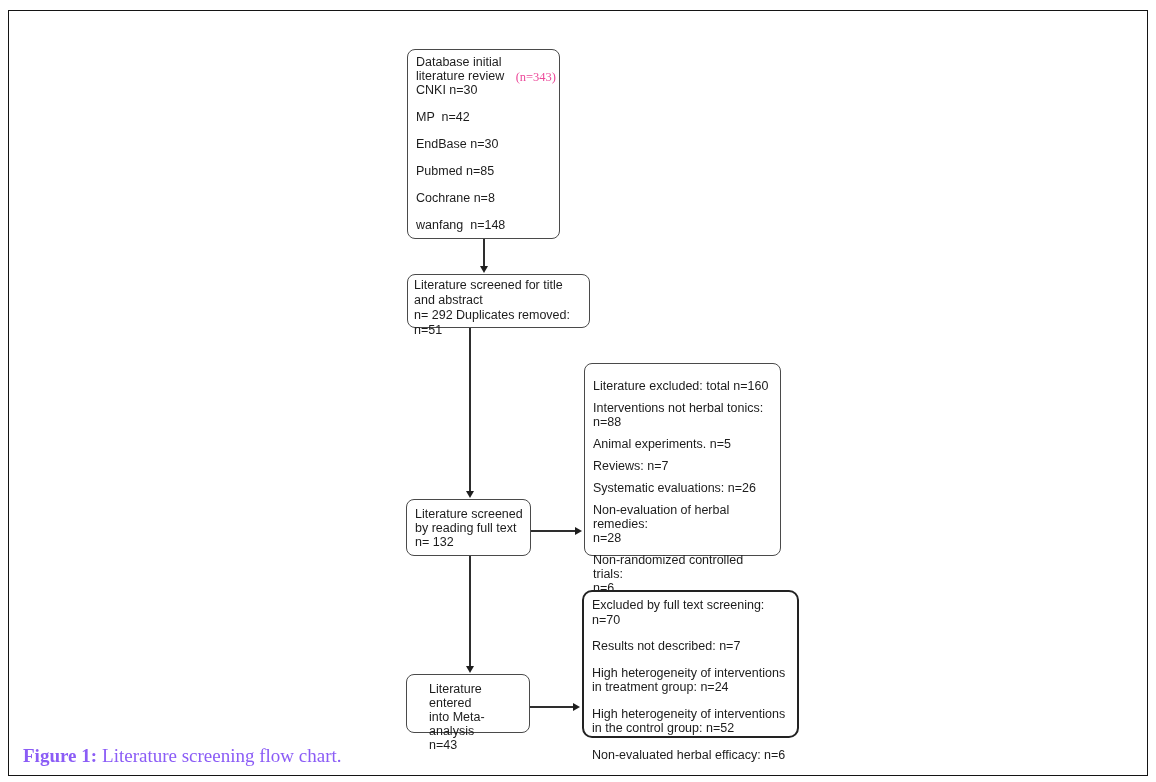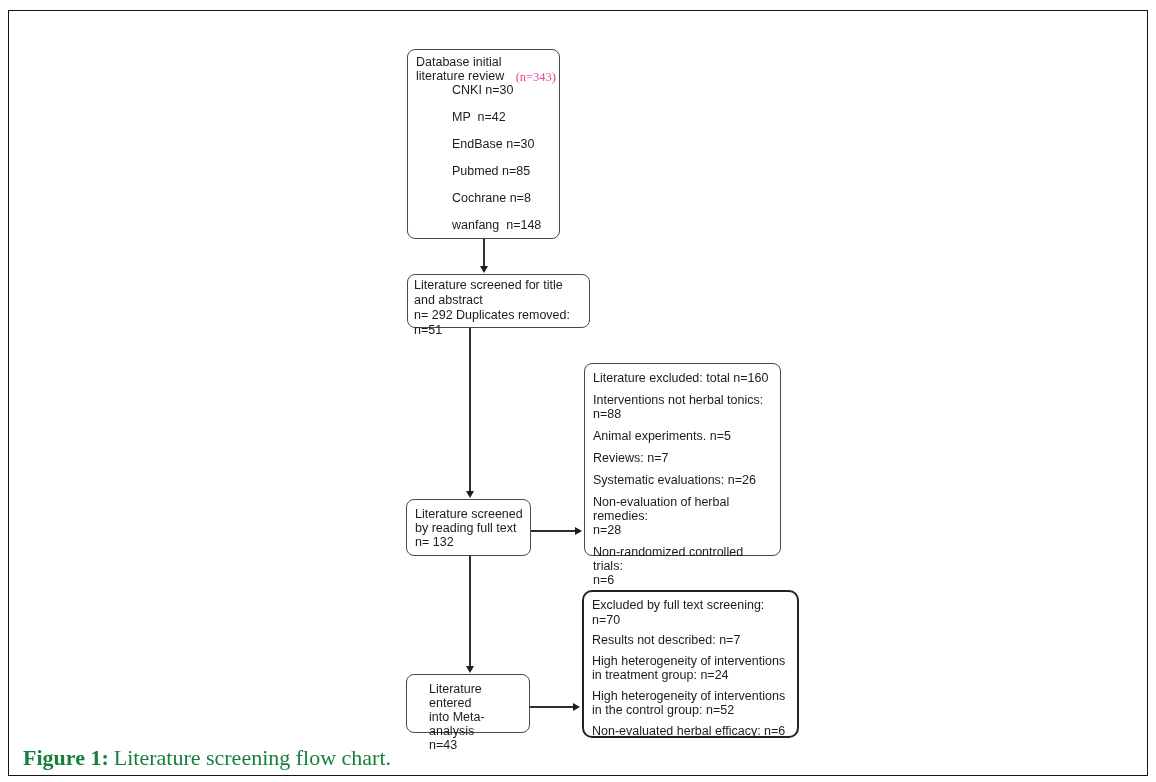--- a/index.html
+++ b/index.html
@@ -25,62 +25,62 @@
 
   .pre { white-space: pre-wrap; }
 
   
   .box-database { left: 398px; top: 38px; width: 153px; height: 190px; padding: 5px 6px 0 8px; }
   .box-database .box-title { display: block; line-height: 14px; }
   .total-n {
     position: absolute; right: 3px; top: 20px;
     font-family: "Liberation Serif", serif; font-size: 12.5px; color: #ec4899;
   }
-  .source-item { line-height: 14px; margin-top: 13px; margin-left: 36px; }
+  .source-item { line-height: 14px; margin-top: 13px; }
   .source-item:first-child { margin-top: 0; }
 
   
   .box-title-abstract { left: 398px; top: 263px; width: 183px; height: 54px; padding: 3px 4px 0 6px; line-height: 15px; }
 
   
   .box-full-text { left: 397px; top: 488px; width: 125px; height: 57px; padding: 7px 4px 0 8px; }
 
   
   .box-meta { left: 397px; top: 663px; width: 124px; height: 59px; padding: 7px 4px 0 22px; }
 
   
   .box-excluded-1 { left: 575px; top: 352px; width: 197px; height: 193px; padding: 7px 4px 0 8px; }
   .box-excluded-1 .excl-item { line-height: 14px; margin-top: 8px; }
-  .box-excluded-1 .excl-item:first-child { margin-top: 0; }
+  .box-excluded-1 .excl-item:first-child { margin-top: 8px; }
 
   .box-excluded-2 {
     left: 573px; top: 579px; width: 217px; height: 148px; padding: 6px 4px 0 8px;
     border: 2.2px solid #222222; border-radius: 10px;
   }
-  .box-excluded-2 .excl-item { line-height: 14.5px; margin-top: 6px; }
+  .box-excluded-2 .excl-item { line-height: 14.5px; margin-top: 12px; }
   .box-excluded-2 .excl-item:first-child { margin-top: 0; }
 
   
   .vline { position: absolute; width: 1.4px; background: #2e2e2e; }
   .hline { position: absolute; height: 1.4px; background: #2e2e2e; }
   .arrow-down {
     position: absolute; width: 0; height: 0;
     border-left: 4px solid transparent; border-right: 4px solid transparent;
     border-top: 7px solid #1e1e1e;
   }
   .arrow-right {
     position: absolute; width: 0; height: 0;
     border-top: 4px solid transparent; border-bottom: 4px solid transparent;
     border-left: 7px solid #1e1e1e;
   }
 
   
   .caption {
     position: absolute; left: 14px; top: 734px;
-    font-family: "Liberation Serif", serif; font-size: 22px; color: #15803d;
+    font-family: "Liberation Serif", serif; font-size: 19px; color: #8b5cf6;
   }
   .caption .caption-label { font-weight: bold; margin-right: 5px; }
 </style>
 </head>
 <body>
 
 <div class="screen">
   <div class="figure-frame">
 
     <div class="fc-box box-database">

